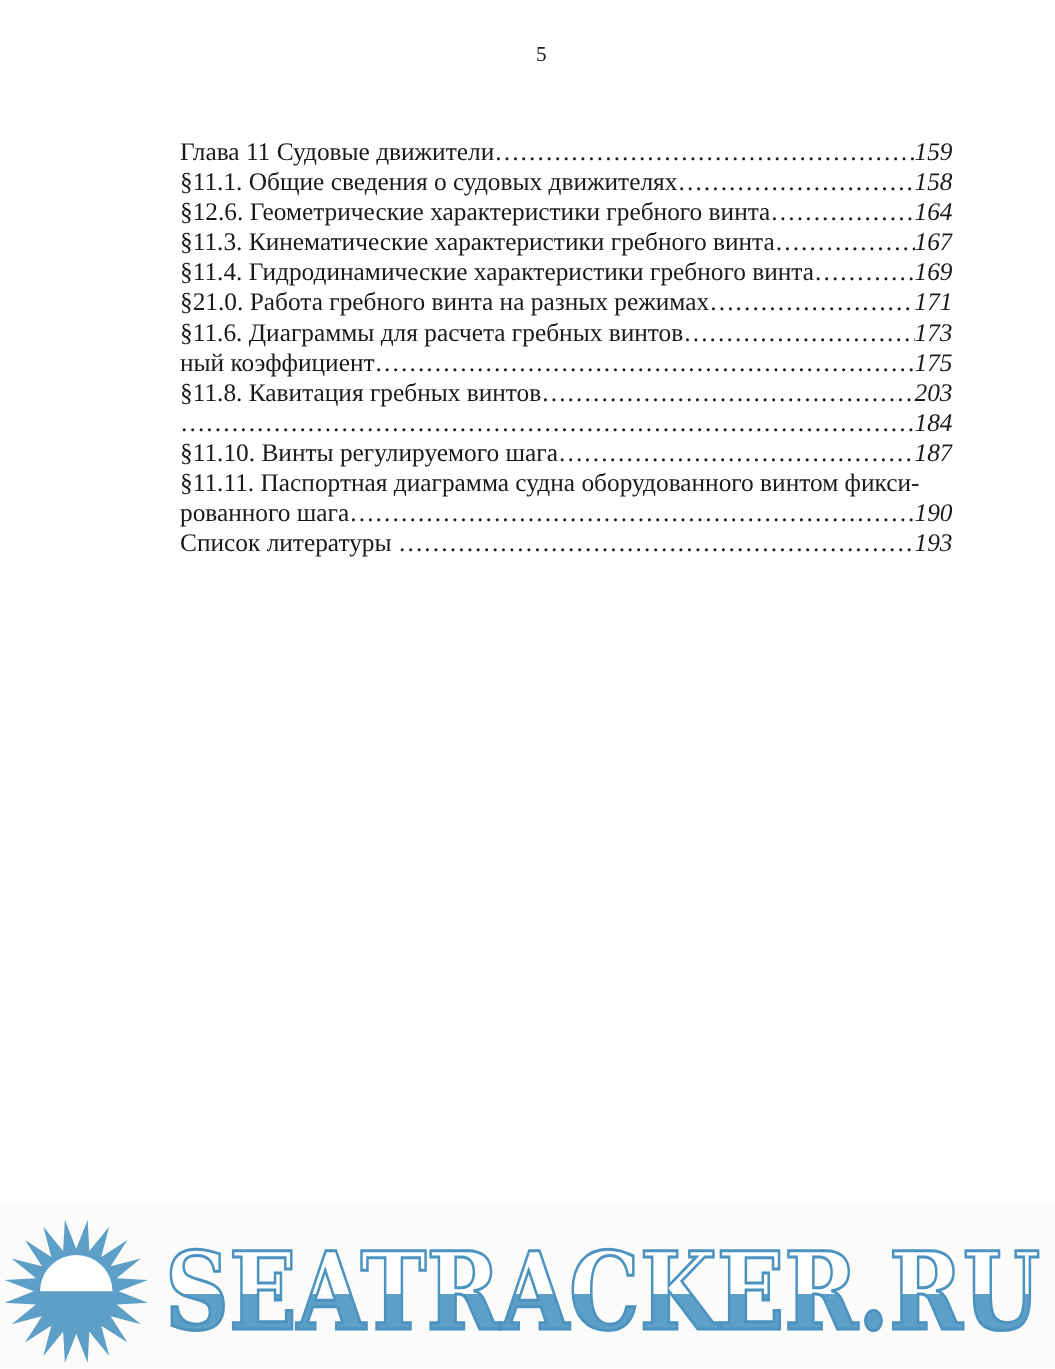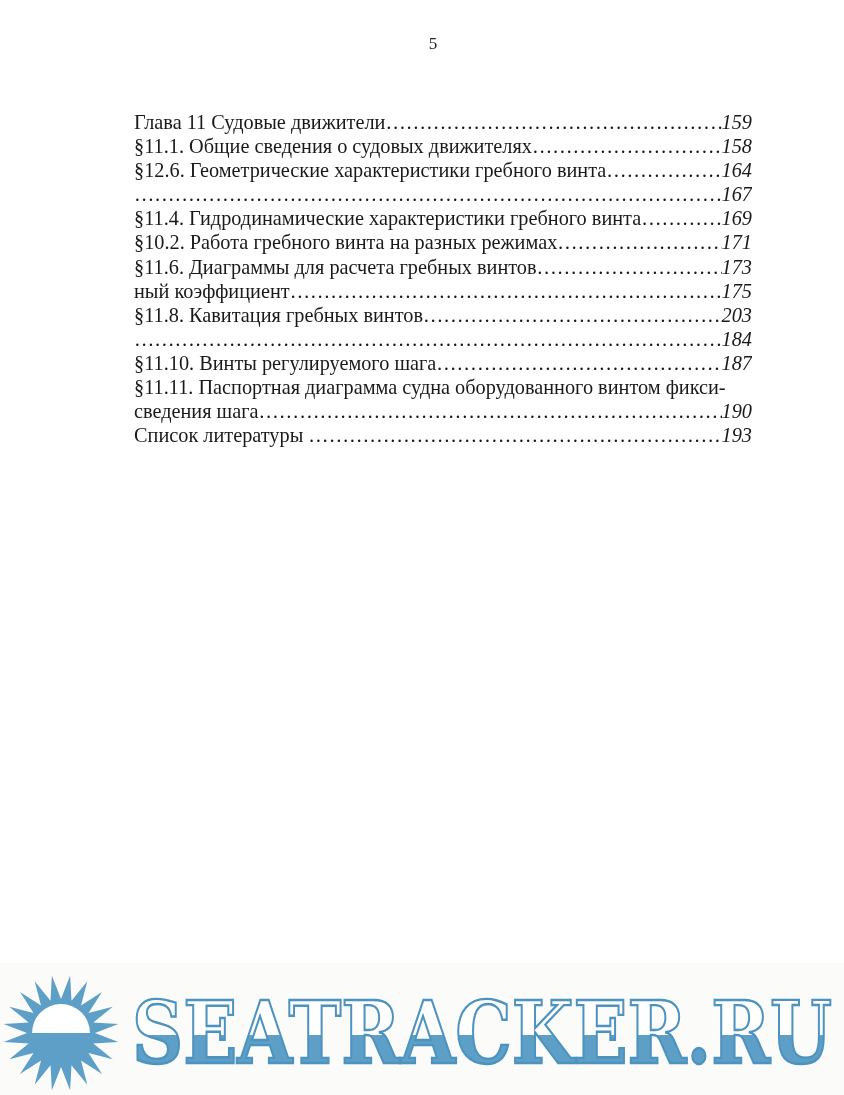--- a/index.html
+++ b/index.html
@@ -17,21 +17,21 @@
     top: 34px;
     left: 127px;
     width: 612px;
     text-align: center;
     font-size: 17px;
     color: #222222;
   }
   .toc {
     position: absolute;
     top: 110px;
-    left: 134px;
+    left: 144px;
     width: 618px;
     font-size: 20.3px;
     line-height: 24.1px;
   }
   .toc-line {
     display: flex;
     align-items: baseline;
     overflow: hidden;
     white-space: pre;
   }
@@ -58,30 +58,30 @@
 <body>
 
 <div class="page">
 
   <div class="page-number">5</div>
 
   <div class="toc" id="toc">
       <div class="toc-line"><span class="txt">Глава 11 Судовые движители</span><span class="dots">……………………………………………………………………………………………………………………………………………………</span><span class="pg">159</span></div>
       <div class="toc-line"><span class="txt">§11.1. Общие сведения о судовых движителях</span><span class="dots">……………………………………………………………………………………………………………………………………………………</span><span class="pg">158</span></div>
       <div class="toc-line"><span class="txt">§12.6. Геометрические характеристики гребного винта</span><span class="dots">……………………………………………………………………………………………………………………………………………………</span><span class="pg">164</span></div>
-      <div class="toc-line"><span class="dots">……………………………………………………………………………………………………………………………………………………</span><span class="pg">167</span></div>
+      <div class="toc-line"><span class="txt">§11.3. Кинематические характеристики гребного винта</span><span class="dots">……………………………………………………………………………………………………………………………………………………</span><span class="pg">167</span></div>
       <div class="toc-line"><span class="txt">§11.4. Гидродинамические характеристики гребного винта</span><span class="dots">……………………………………………………………………………………………………………………………………………………</span><span class="pg">169</span></div>
-      <div class="toc-line"><span class="txt">§10.2. Работа гребного винта на разных режимах</span><span class="dots">……………………………………………………………………………………………………………………………………………………</span><span class="pg">171</span></div>
+      <div class="toc-line"><span class="txt">§21.0. Работа гребного винта на разных режимах</span><span class="dots">……………………………………………………………………………………………………………………………………………………</span><span class="pg">171</span></div>
       <div class="toc-line"><span class="txt">§11.6. Диаграммы для расчета гребных винтов</span><span class="dots">……………………………………………………………………………………………………………………………………………………</span><span class="pg">173</span></div>
       <div class="toc-line"><span class="txt">ный коэффициент</span><span class="dots">……………………………………………………………………………………………………………………………………………………</span><span class="pg">175</span></div>
       <div class="toc-line"><span class="txt">§11.8. Кавитация гребных винтов</span><span class="dots">……………………………………………………………………………………………………………………………………………………</span><span class="pg">203</span></div>
       <div class="toc-line"><span class="dots">……………………………………………………………………………………………………………………………………………………</span><span class="pg">184</span></div>
       <div class="toc-line"><span class="txt">§11.10. Винты регулируемого шага</span><span class="dots">……………………………………………………………………………………………………………………………………………………</span><span class="pg">187</span></div>
       <div class="toc-line"><span class="txt">§11.11. Паспортная диаграмма судна оборудованного винтом фикси-</span></div>
-      <div class="toc-line"><span class="txt">сведения шага</span><span class="dots">……………………………………………………………………………………………………………………………………………………</span><span class="pg">190</span></div>
+      <div class="toc-line"><span class="txt">рованного шага</span><span class="dots">……………………………………………………………………………………………………………………………………………………</span><span class="pg">190</span></div>
       <div class="toc-line"><span class="txt">Список литературы </span><span class="dots">……………………………………………………………………………………………………………………………………………………</span><span class="pg">193</span></div>
     </div>
 
   <div class="wm-band"></div>
 
   <svg class="wm-sun" width="120" height="120" viewBox="0 0 120 120">
     <polygon id="sun-star" points="117.3,50.9 94.0,60.0 117.3,69.1 92.3,70.5 111.7,86.3 87.5,80.0 101.0,101.0 80.0,87.5 86.3,111.7 70.5,92.3 69.1,117.3 60.0,94.0 50.9,117.3 49.5,92.3 33.7,111.7 40.0,87.5 19.0,101.0 32.5,80.0 8.3,86.3 27.7,70.5 2.7,69.1 26.0,60.0 2.7,50.9 27.7,49.5 8.3,33.7 32.5,40.0 19.0,19.0 40.0,32.5 33.7,8.3 49.5,27.7 50.9,2.7 60.0,26.0 69.1,2.7 70.5,27.7 86.3,8.3 80.0,32.5 101.0,19.0 87.5,40.0 111.7,33.7 92.3,49.5" fill="#5d9fc7"></polygon>
     <path d="M 31 60 A 29 29 0 0 1 89 60 Z" fill="#ffffff"></path>
   </svg>
 

